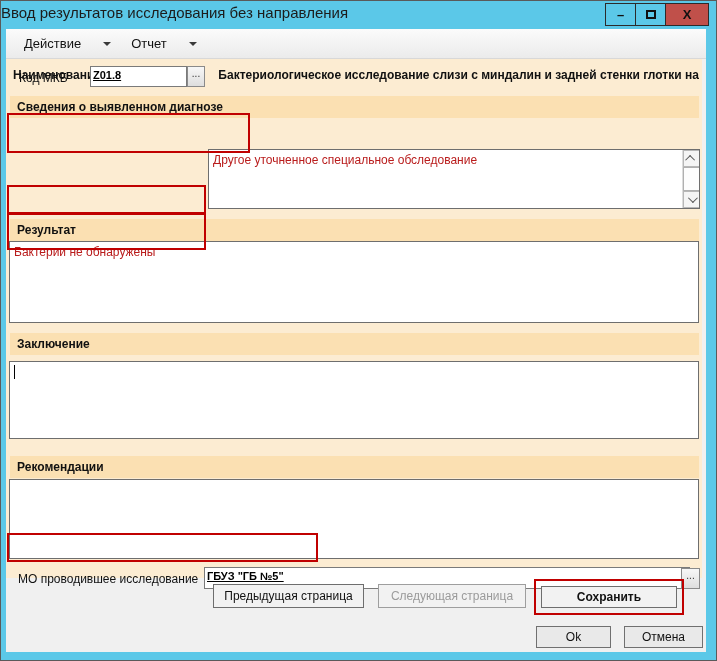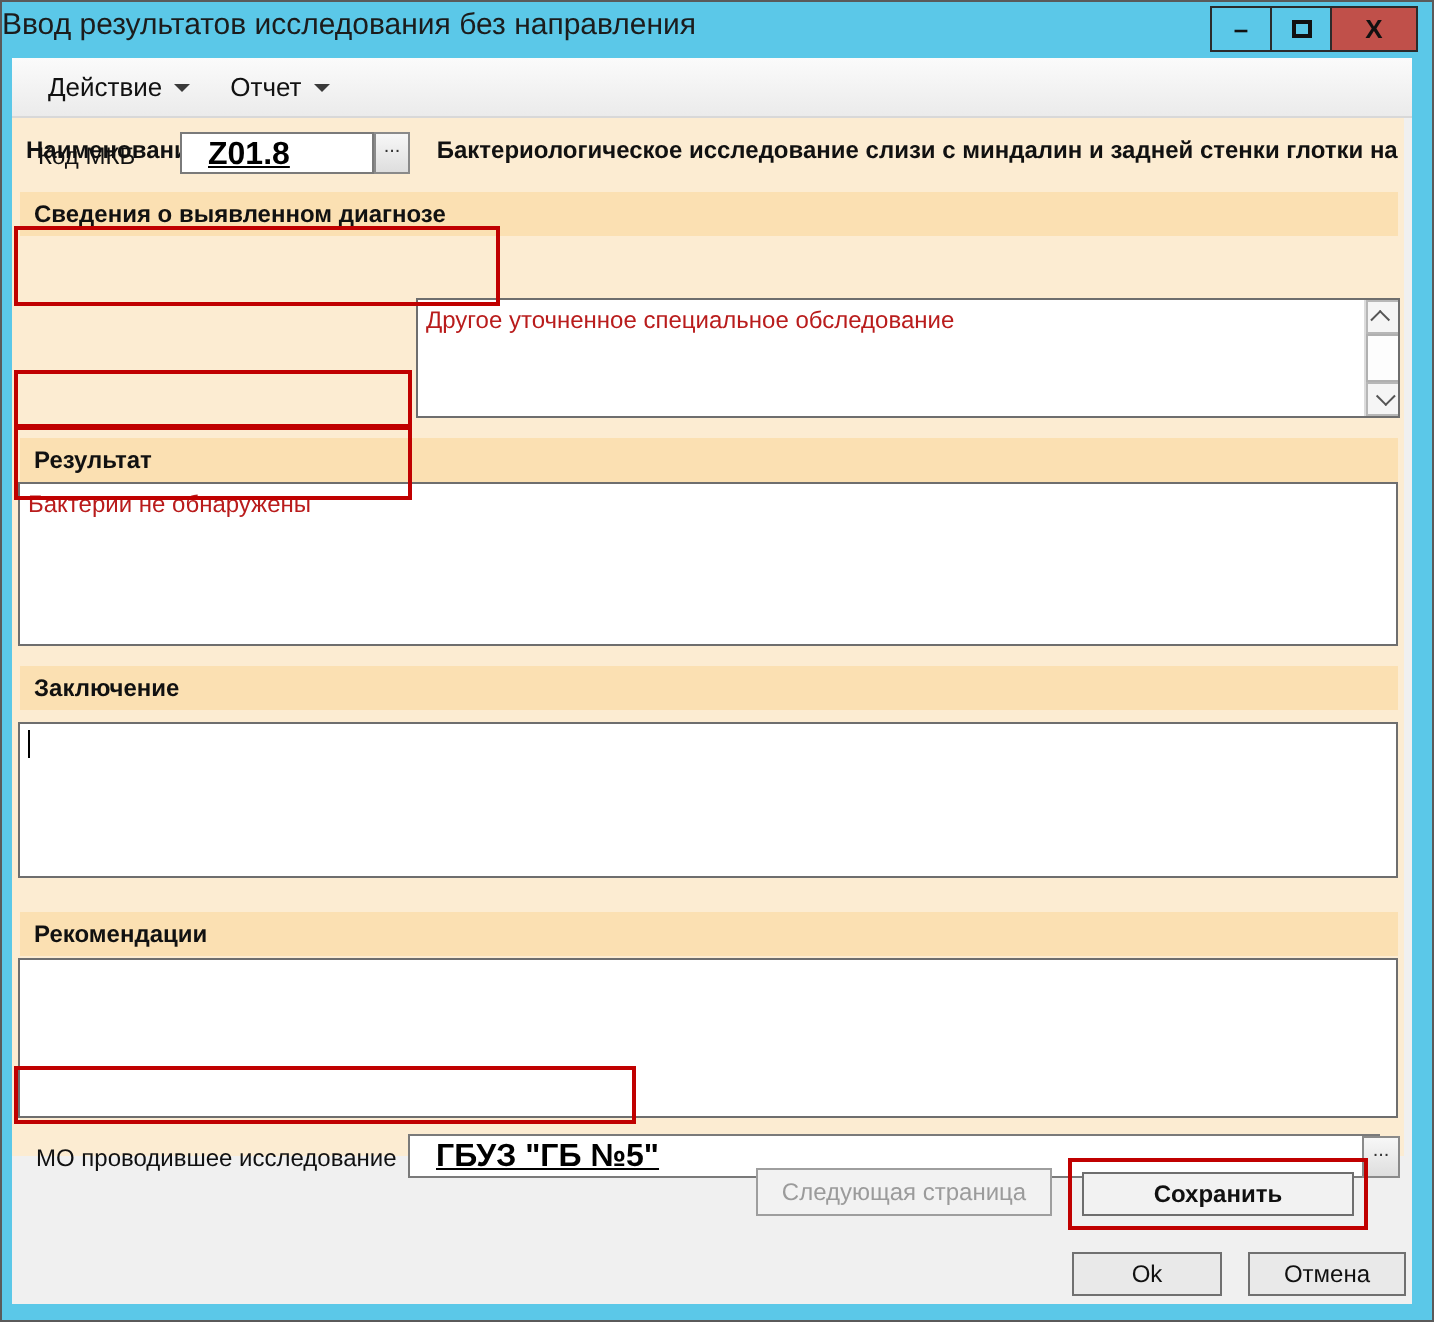--- a/index.html
+++ b/index.html
@@ -31,21 +31,21 @@
   .client{
     position:absolute; left:5px; top:28px; width:700px; height:623px;
     background:var(--chrome);
   }
   .menubar{
     position:absolute; left:0; top:0; width:700px; height:30px;
     background:linear-gradient(#fbfbfb,#ebebeb); border-bottom:1px solid #d8d8d8;
     display:flex; align-items:center; padding-left:10px; gap:4px;
   }
   .menu-item{
-    display:inline-flex; align-items:center; gap:6px; padding:4px 8px;
+    display:inline-flex; align-items:center; gap:22px; padding:4px 8px;
     font-size:13px; color:#111; cursor:default;
   }
   .arrow-down{
     width:0; height:0; border-left:4px solid transparent;
     border-right:4px solid transparent; border-top:4px solid #3a3a3a;
   }
   .content{
     position:absolute; left:0; top:30px; width:696px; height:519px;
     background:var(--peach);
   }
@@ -58,22 +58,22 @@
   }
   .band-diag{top:37px;}
   .band-result{top:160px;}
   .band-concl{top:274px;}
   .band-recom{top:397px;}
 
   .field-label{font-size:12px; color:#111;}
   .mkb-label{position:absolute; left:13px; top:12px;}
   .linkfield{
     position:absolute; background:#fff; border:1px solid #7a7a7a;
-    font-size:16px; font-weight:bold; text-decoration:underline; color:#000;
-    padding:2px 0 0 13px; overflow:hidden; white-space:nowrap;
+    font-size:11px; font-weight:bold; text-decoration:underline; color:#000;
+    padding:2px 0 0 2px; overflow:hidden; white-space:nowrap;
   }
   .mkb-input{left:84px; top:7px; width:97px; height:21px;}
   .dots-btn{
     position:absolute; background:linear-gradient(#f7f7f7,#dedede);
     border:1px solid #8a8a8a; font-size:10px; color:#333; text-align:center;
     line-height:14px; cursor:default;
   }
   .mkb-dots{left:181px; top:7px; width:18px; height:21px;}
 
   .textbox{
@@ -199,20 +199,21 @@
       <div class="textbox recom-text">
         <span></span>
       </div>
 
       <span class="field-label mo-label">МО проводившее исследование</span>
       <div class="linkfield mo-input">ГБУЗ "ГБ №5"</div>
       <div class="dots-btn mo-dots">...</div>
 
     </div>
 
+    <div class="btn btn-prev">Предыдущая страница</div>
     <div class="btn btn-next">Следующая страница</div>
     <div class="btn btn-save">Сохранить</div>
     <div class="btn btn-ok">Ok</div>
     <div class="btn btn-cancel">Отмена</div>
 
     <div class="redbox rb-mkb"></div>
     <div class="redbox rb-result-head"></div>
     <div class="redbox rb-result-val"></div>
     <div class="redbox rb-mo"></div>
     <div class="redbox rb-save"></div>

